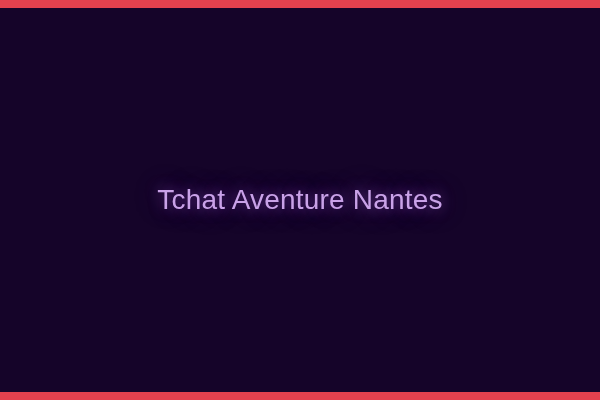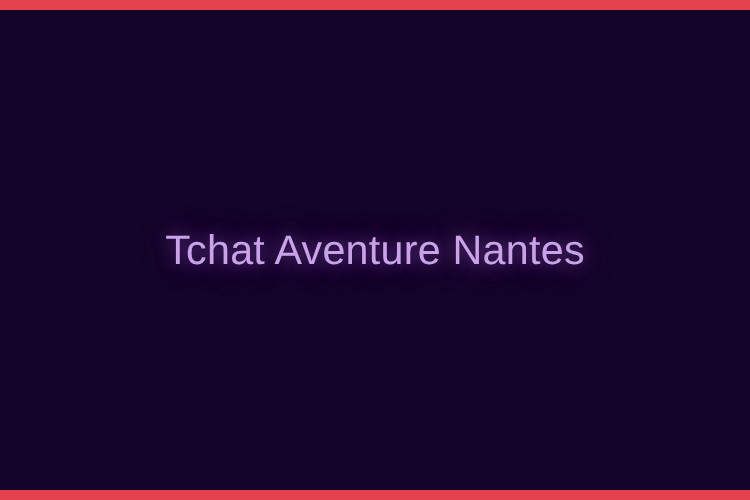--- a/index.html
+++ b/index.html
@@ -41,21 +41,21 @@
     display: flex;
     align-items: center;
     justify-content: center;
     background: #150429;
   }
 
   .banner-title {
     margin: 3px;
     padding: 0;
     font-family: "Liberation Sans", sans-serif;
-    font-size: 33px;
+    font-size: 28px;
     font-weight: 400;
     line-height: 1.15;
     letter-spacing: 0.2px;
     color: #c9a2e8;
     text-align: right;
     white-space: nowrap;
     text-shadow: 0 0 14px rgba(170, 110, 220, 0.55),
                  0 0 30px rgba(140, 80, 200, 0.35);
     user-select: none;
   }

